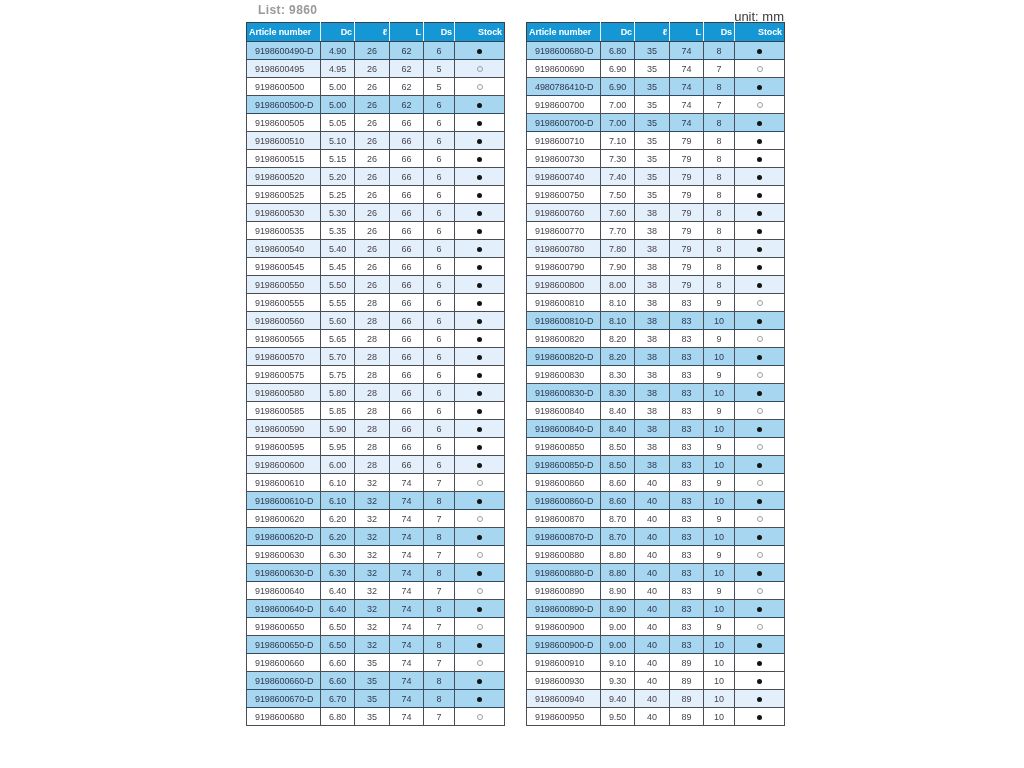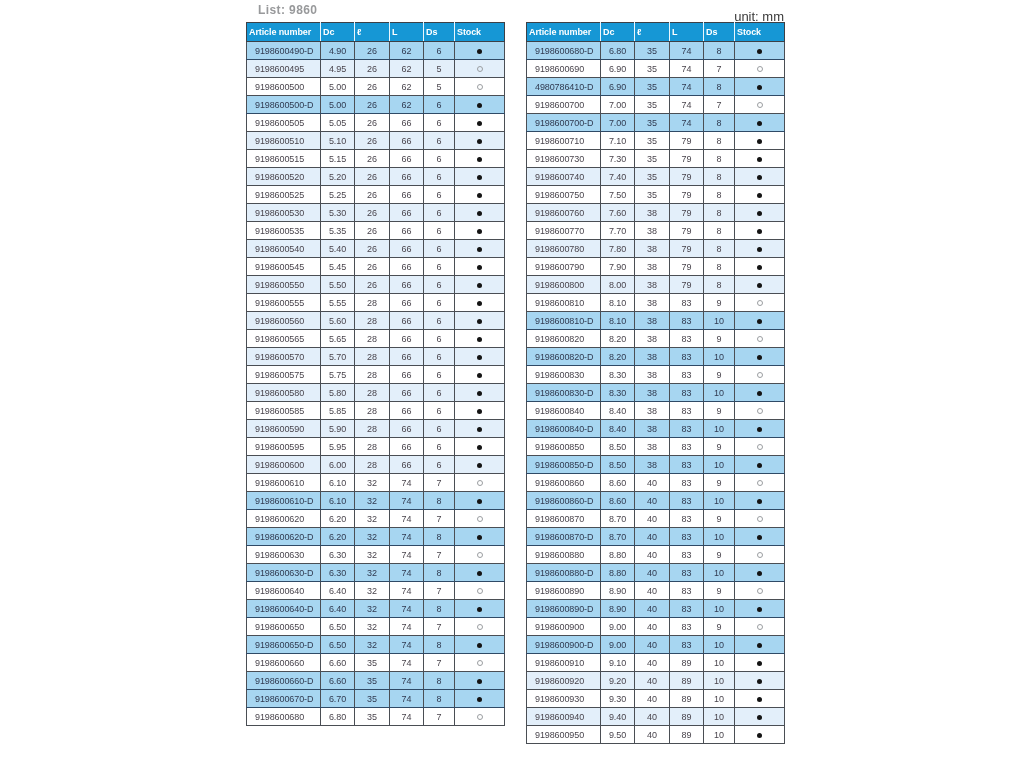--- a/index.html
+++ b/index.html
@@ -22,21 +22,21 @@
     position:absolute; top:22px; width:258px;
     border-collapse:collapse; table-layout:fixed;
     border:1px solid #3c4046;
   }
   table.tbl-1 { left:246px; }
   table.tbl-2 { left:526px; }
 
   .tbl th {
     background:#1697d5; color:#ffffff;
     font-size:9px; font-weight:bold; letter-spacing:-0.1px;
-    height:18px; padding:0 2px; text-align:left;
+    height:18px; padding:0 2px; text-align:right;
     border-right:1.5px solid #eaf5fc; border-bottom:1px solid #3c4046;
   }
   .tbl th:last-child { border-right:none; }
   .tbl th.article { text-align:left; }
 
   .tbl td {
     font-size:9px; letter-spacing:-0.1px; color:#49444c;
     height:17px; padding:0 2px; text-align:center;
     border:1px solid #4a4e54;
   }
@@ -678,28 +678,20 @@
           <td><span class="dot filled"></span></td>
         </tr>
         <tr class="odd">
           <td class="article">9198600910</td>
           <td>9.10</td>
           <td>40</td>
           <td>89</td>
           <td>10</td>
           <td><span class="dot filled"></span></td>
         </tr>
-        <tr class="even">
-          <td class="article">9198600920</td>
-          <td>9.20</td>
-          <td>40</td>
-          <td>89</td>
-          <td>10</td>
-          <td><span class="dot filled"></span></td>
-        </tr>
         <tr class="odd">
           <td class="article">9198600930</td>
           <td>9.30</td>
           <td>40</td>
           <td>89</td>
           <td>10</td>
           <td><span class="dot filled"></span></td>
         </tr>
         <tr class="even">
           <td class="article">9198600940</td>

